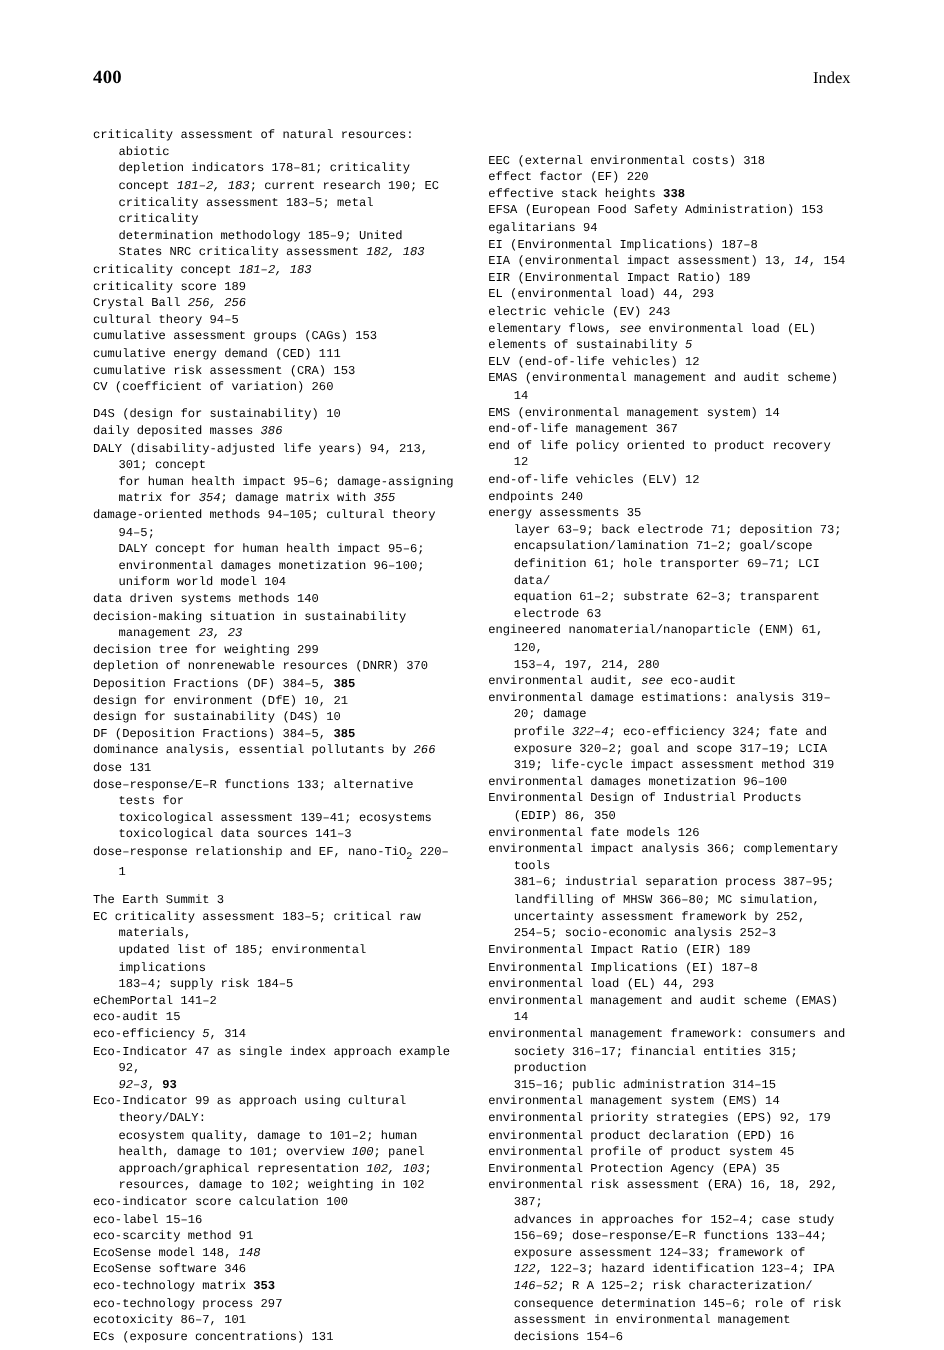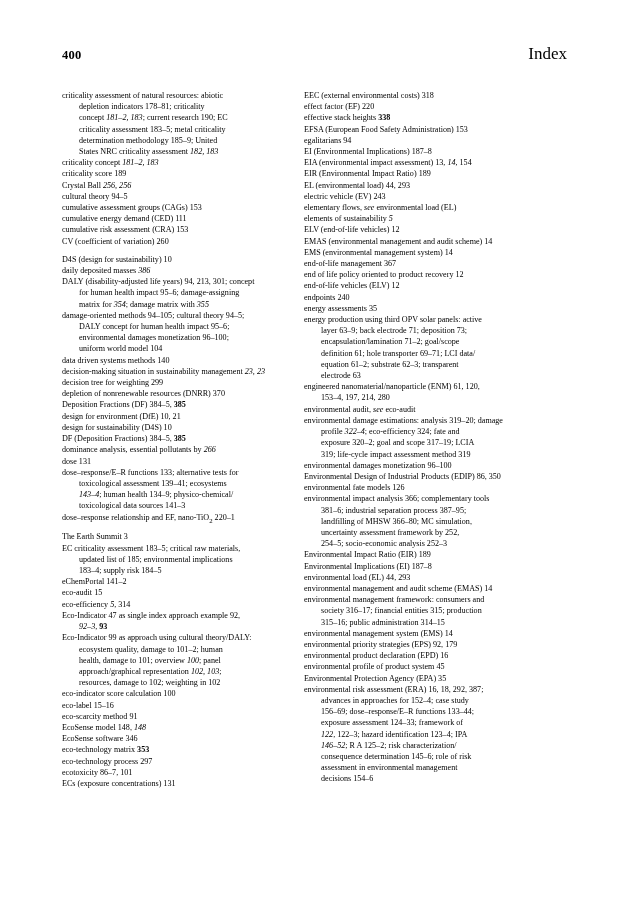--- a/index.html
+++ b/index.html
@@ -26,25 +26,27 @@
     align-items: baseline;
     font-size: 11.5px;
     margin-bottom: 26px;
   }
   .header .folio {
     font-weight: bold;
     font-size: 12.5px;
     letter-spacing: 0.2px;
   }
   .header .running-head {
-    font-size: 17px;
+    font-size: 11px;
   }
   .columns {
     display: flex;
-    align-items: flex-start;
+    gap: 22px;
+    align-items: flex-end;
+    font-family: Liberation Mono, monospace;
   }
   .column {
     width: 242px;
     font-size: 8.1px;
     line-height: 1.385;
   }
   .entry {
     margin: 0 0 0 0;
     padding-left: 17px;
     text-indent: -17px;
@@ -98,21 +100,20 @@
         <p class="entry">decision tree for weighting 299</p>
         <p class="entry">depletion of nonrenewable resources (DNRR) 370</p>
         <p class="entry">Deposition Fractions (DF) 384–5, <b>385</b></p>
         <p class="entry">design for environment (DfE) 10, 21</p>
         <p class="entry">design for sustainability (D4S) 10</p>
         <p class="entry">DF (Deposition Fractions) 384–5, <b>385</b></p>
         <p class="entry">dominance analysis, essential pollutants by <i>266</i></p>
         <p class="entry">dose 131</p>
         <p class="entry">dose–response/E–R functions 133; alternative tests for</p>
         <p class="entry sub">toxicological assessment 139–41; ecosystems</p>
-        <p class="entry sub"><i>143–4</i>; human health 134–9; physico-chemical/</p>
         <p class="entry sub">toxicological data sources 141–3</p>
         <p class="entry">dose–response relationship and EF, nano-TiO<sub>2</sub> 220–1</p>
         <div class="gap"></div>
         <p class="entry">The Earth Summit 3</p>
         <p class="entry">EC criticality assessment 183–5; critical raw materials,</p>
         <p class="entry sub">updated list of 185; environmental implications</p>
         <p class="entry sub">183–4; supply risk 184–5</p>
         <p class="entry">eChemPortal 141–2</p>
         <p class="entry">eco-audit 15</p>
         <p class="entry">eco-efficiency <i>5</i>, 314</p>
@@ -147,21 +148,20 @@
         <p class="entry">elementary flows, <i>see</i> environmental load (EL)</p>
         <p class="entry">elements of sustainability <i>5</i></p>
         <p class="entry">ELV (end-of-life vehicles) 12</p>
         <p class="entry">EMAS (environmental management and audit scheme) 14</p>
         <p class="entry">EMS (environmental management system) 14</p>
         <p class="entry">end-of-life management 367</p>
         <p class="entry">end of life policy oriented to product recovery 12</p>
         <p class="entry">end-of-life vehicles (ELV) 12</p>
         <p class="entry">endpoints 240</p>
         <p class="entry">energy assessments 35</p>
-        <p class="entry">energy production using third OPV solar panels: active</p>
         <p class="entry sub">layer 63–9; back electrode 71; deposition 73;</p>
         <p class="entry sub">encapsulation/lamination 71–2; goal/scope</p>
         <p class="entry sub">definition 61; hole transporter 69–71; LCI data/</p>
         <p class="entry sub">equation 61–2; substrate 62–3; transparent</p>
         <p class="entry sub">electrode 63</p>
         <p class="entry">engineered nanomaterial/nanoparticle (ENM) 61, 120,</p>
         <p class="entry sub">153–4, 197, 214, 280</p>
         <p class="entry">environmental audit, <i>see</i> eco-audit</p>
         <p class="entry">environmental damage estimations: analysis 319–20; damage</p>
         <p class="entry sub">profile <i>322–4</i>; eco-efficiency 324; fate and</p>

